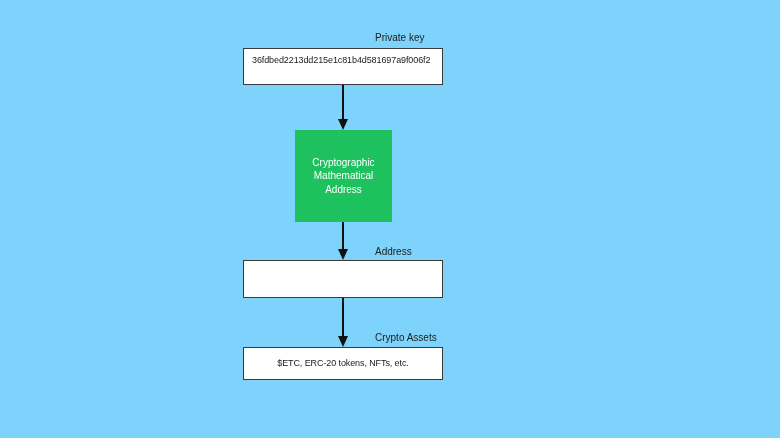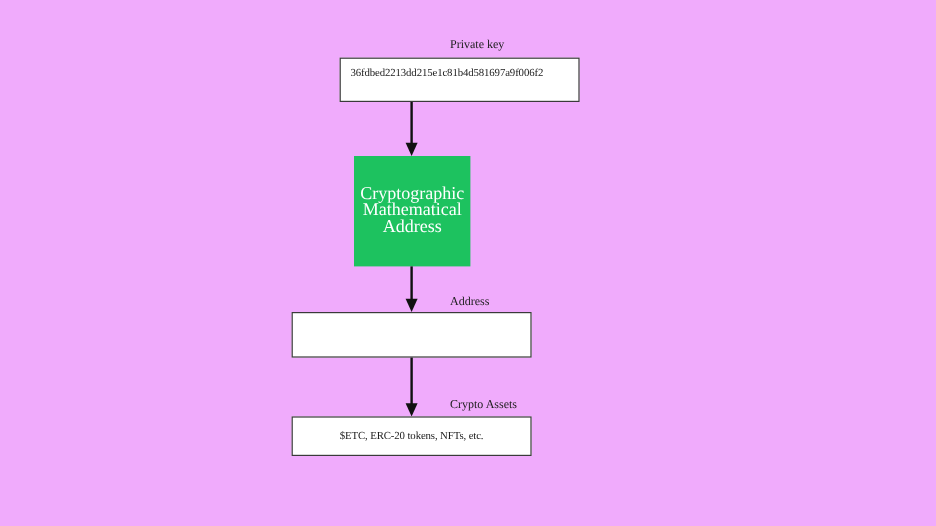--- a/index.html
+++ b/index.html
@@ -5,23 +5,22 @@
   html, body {
     margin: 0;
     padding: 0;
     background: #ffffff;
     font-family: "Liberation Sans", sans-serif;
   }
   .canvas {
     position: relative;
     width: 780px;
     height: 438px;
-    background: #f0abfc;
+    background: #7dd3fc;
     overflow: hidden;
-    font-family: Liberation Serif, serif;
   }
   .node-label {
     position: absolute;
     font-size: 10px;
     line-height: 12px;
     color: #212121;
     white-space: nowrap;
   }
   .box {
     position: absolute;
@@ -30,31 +29,31 @@
     border: 1px solid #3a3a3a;
     color: #212121;
     font-size: 9px;
     line-height: 13px;
     padding: 5px 8px 0 8px;
   }
   .box .box-line {
     white-space: nowrap;
     letter-spacing: -0.1px;
   }
-  .box-private-key { left: 243px; top: 48px;  width: 200px; height: 37px; margin-left: 40px; }
+  .box-private-key { left: 243px; top: 48px;  width: 200px; height: 37px; }
   .box-address     { left: 243px; top: 260px; width: 200px; height: 38px; }
   .box-assets      { left: 243px; top: 347px; width: 200px; height: 33px;
                      display: flex; align-items: center; padding: 0 8px; justify-content: center; }
   .green-box {
     position: absolute;
     left: 295px; top: 130px;
     width: 97px; height: 92px;
     background: #1dc25f;
     color: #ffffff;
-    font-size: 15px;
+    font-size: 10px;
     line-height: 13.5px;
     display: flex;
     flex-direction: column;
     align-items: center;
     justify-content: center;
     text-align: center;
   }
   .label-private-key { left: 375px; top: 32px; }
   .label-address     { left: 375px; top: 246px; }
   .label-assets      { left: 375px; top: 332px; text-align: center; }

